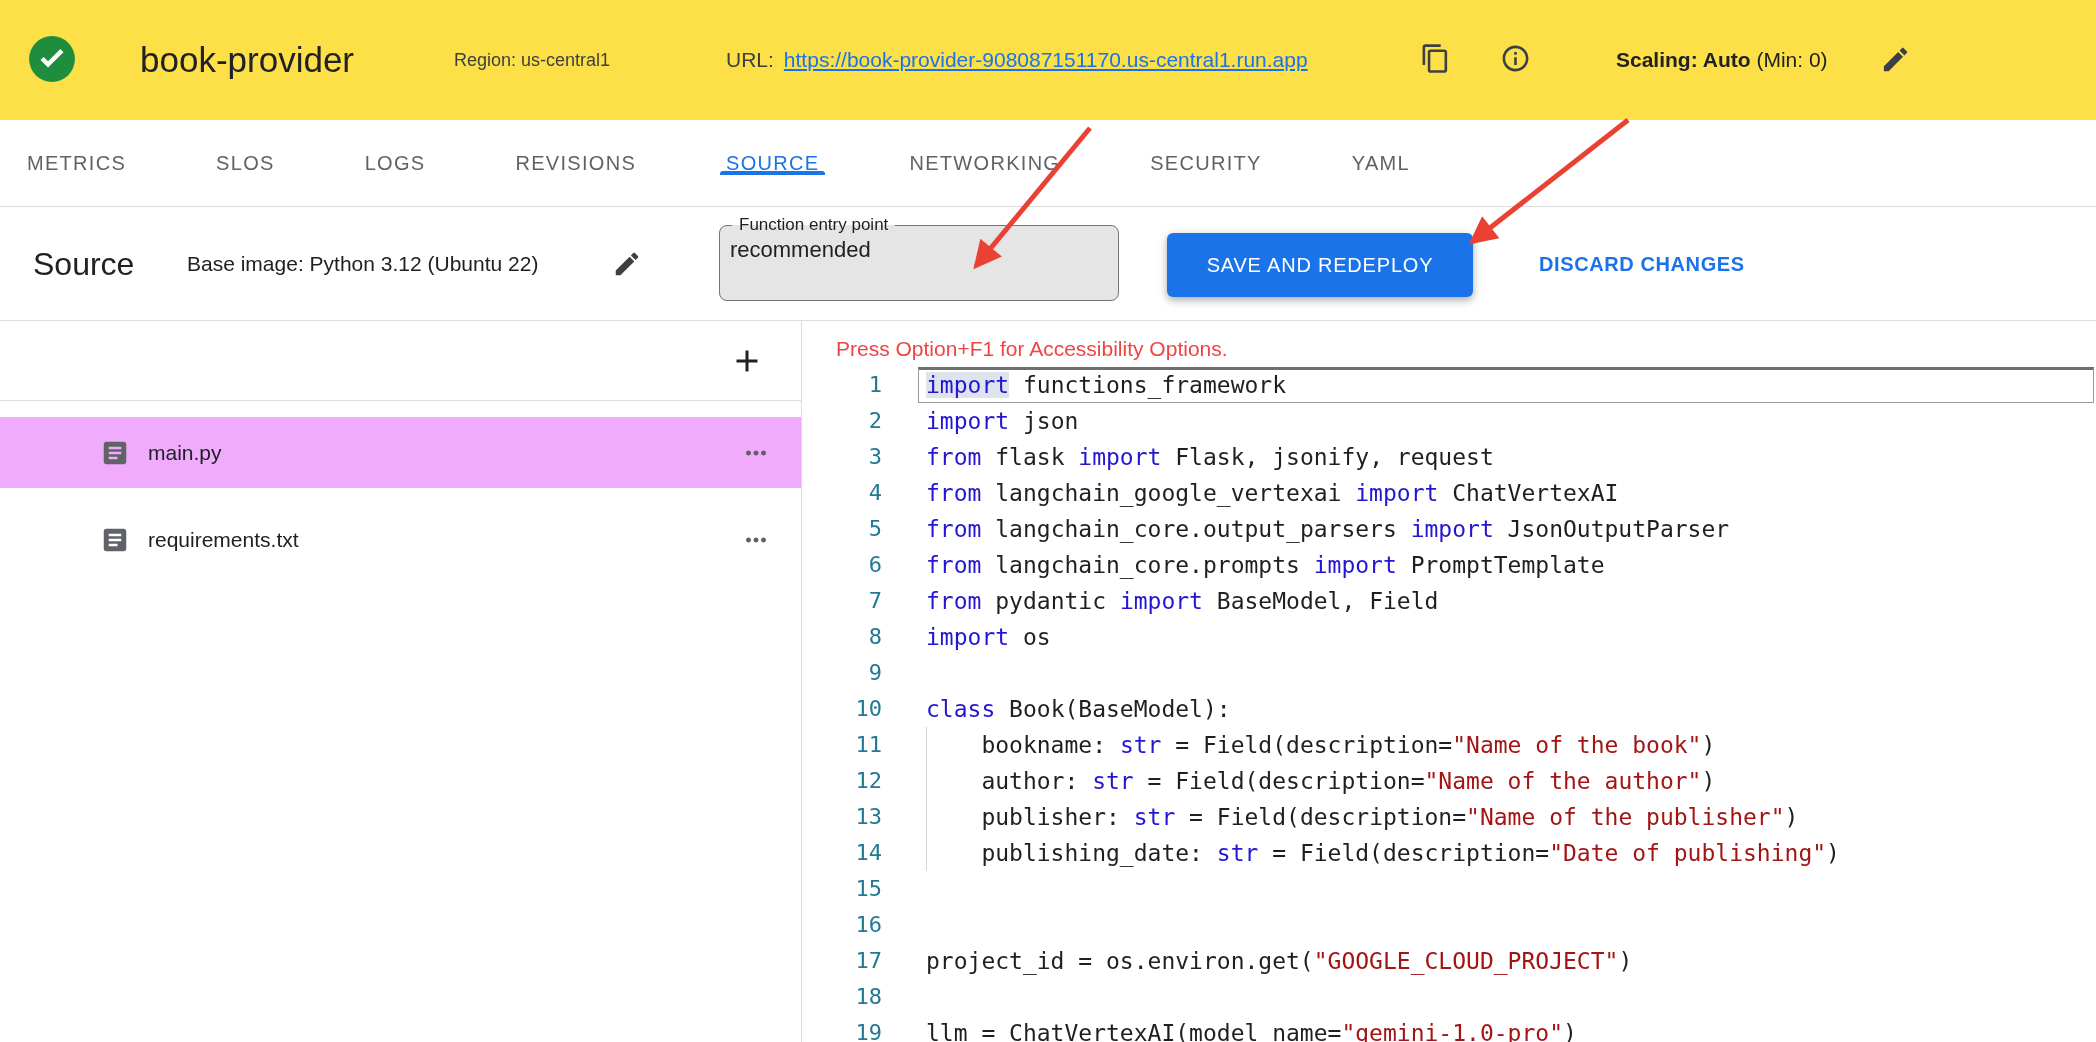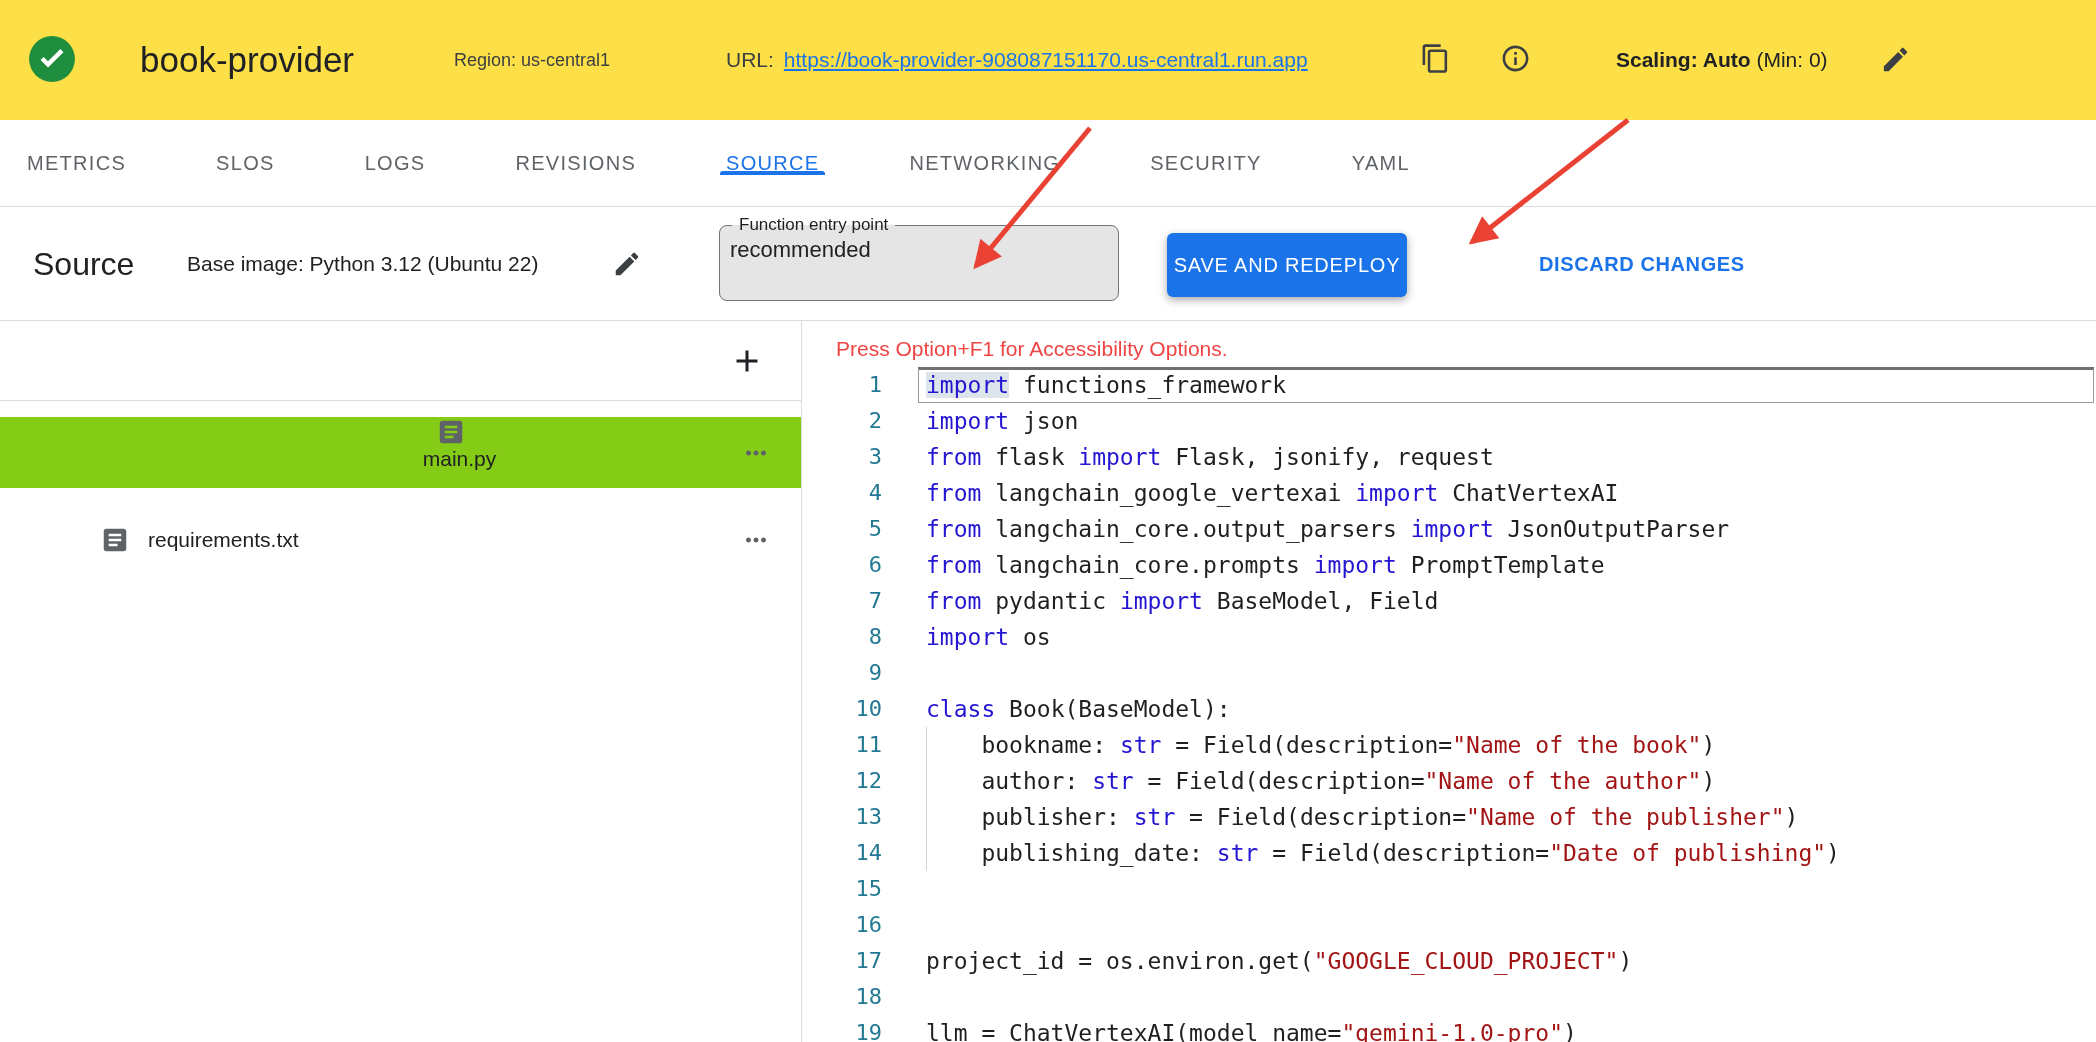--- a/index.html
+++ b/index.html
@@ -36,30 +36,30 @@
   .tab.active{color:var(--accent);}
   .tab.active::after{content:"";position:absolute;left:-6px;right:-6px;bottom:0;height:4px;background:var(--accent);border-radius:3px 3px 0 0;}
   
   .toolbar{position:absolute;left:0;top:207px;width:100%;height:114px;border-bottom:1px solid #dadce0;background:#fff;}
   .src-title{position:absolute;left:33px;top:57px;transform:translateY(-50%);font-size:32px;color:#202124;}
   .base-image{position:absolute;left:187px;top:57px;transform:translateY(-50%);font-size:21px;font-weight:500;color:#202124;}
   .base-edit{position:absolute;left:612px;top:42px;}
   .entry-fieldset{position:absolute;left:719px;top:8px;width:400px;height:86px;border:1px solid #747775;border-radius:8px;background:#e5e5e5;}
   .entry-fieldset legend{margin-left:12px;padding:0 7px;font-size:17px;font-weight:500;color:#1f1f1f;}
   .entry-fieldset input{border:none;outline:none;width:92%;font-size:22px;color:#202124;padding:2px 0 0 10px;font-family:inherit;background:transparent;}
-  .save-btn{position:absolute;left:1167px;top:26px;width:240px;height:64px;background:var(--accent);color:#fff;
+  .save-btn{position:absolute;left:1167px;top:26px;width:306px;height:64px;background:var(--accent);color:#fff;
             border:none;border-radius:6px;font-size:20px;font-weight:500;letter-spacing:.8px;cursor:pointer;
             box-shadow:0 3px 8px rgba(0,0,0,.35);font-family:inherit;}
   .discard-btn{position:absolute;left:1539px;top:57px;transform:translateY(-50%);background:none;border:none;
                color:var(--accent);font-size:20px;font-weight:600;letter-spacing:.6px;cursor:pointer;font-family:inherit;white-space:nowrap;}
   
   .files{position:absolute;left:0;top:321px;bottom:0;width:802px;border-right:1px solid #dadce0;background:#fff;}
   .files-head{height:80px;border-bottom:1px solid #dadce0;display:flex;align-items:center;justify-content:flex-end;padding-right:36px;}
   .file-row{height:71px;margin-top:16px;display:flex;align-items:center;padding-left:100px;position:relative;cursor:pointer;}
-  .file-row.selected{background:#84cc16;flex-direction:column;}
+  .file-row.selected{background:#f0abfc;}
   .file-row .fname{margin-left:18px;font-size:21px;color:#202124;}
   .file-row .more{position:absolute;right:30px;top:50%;transform:translateY(-50%);}
   
   .editor{position:absolute;left:802px;top:321px;right:0;bottom:0;background:#fff;overflow:hidden;}
   .a11y-hint{margin:10px 0 0 34px;height:36px;display:flex;align-items:center;font-size:21px;color:#ef4444;}
   .code-line{display:flex;height:36px;line-height:36px;position:relative;
              font-family:"DejaVu Sans Mono","Liberation Mono",monospace;font-size:23px;cursor:text;}
   .code-line .ln{flex:none;width:80px;text-align:right;color:var(--ln);font-size:22px;cursor:pointer;}
   .code-line .code{margin-left:44px;white-space:pre;color:#1f1f1f;}
   .tok-k{color:var(--kw);}

